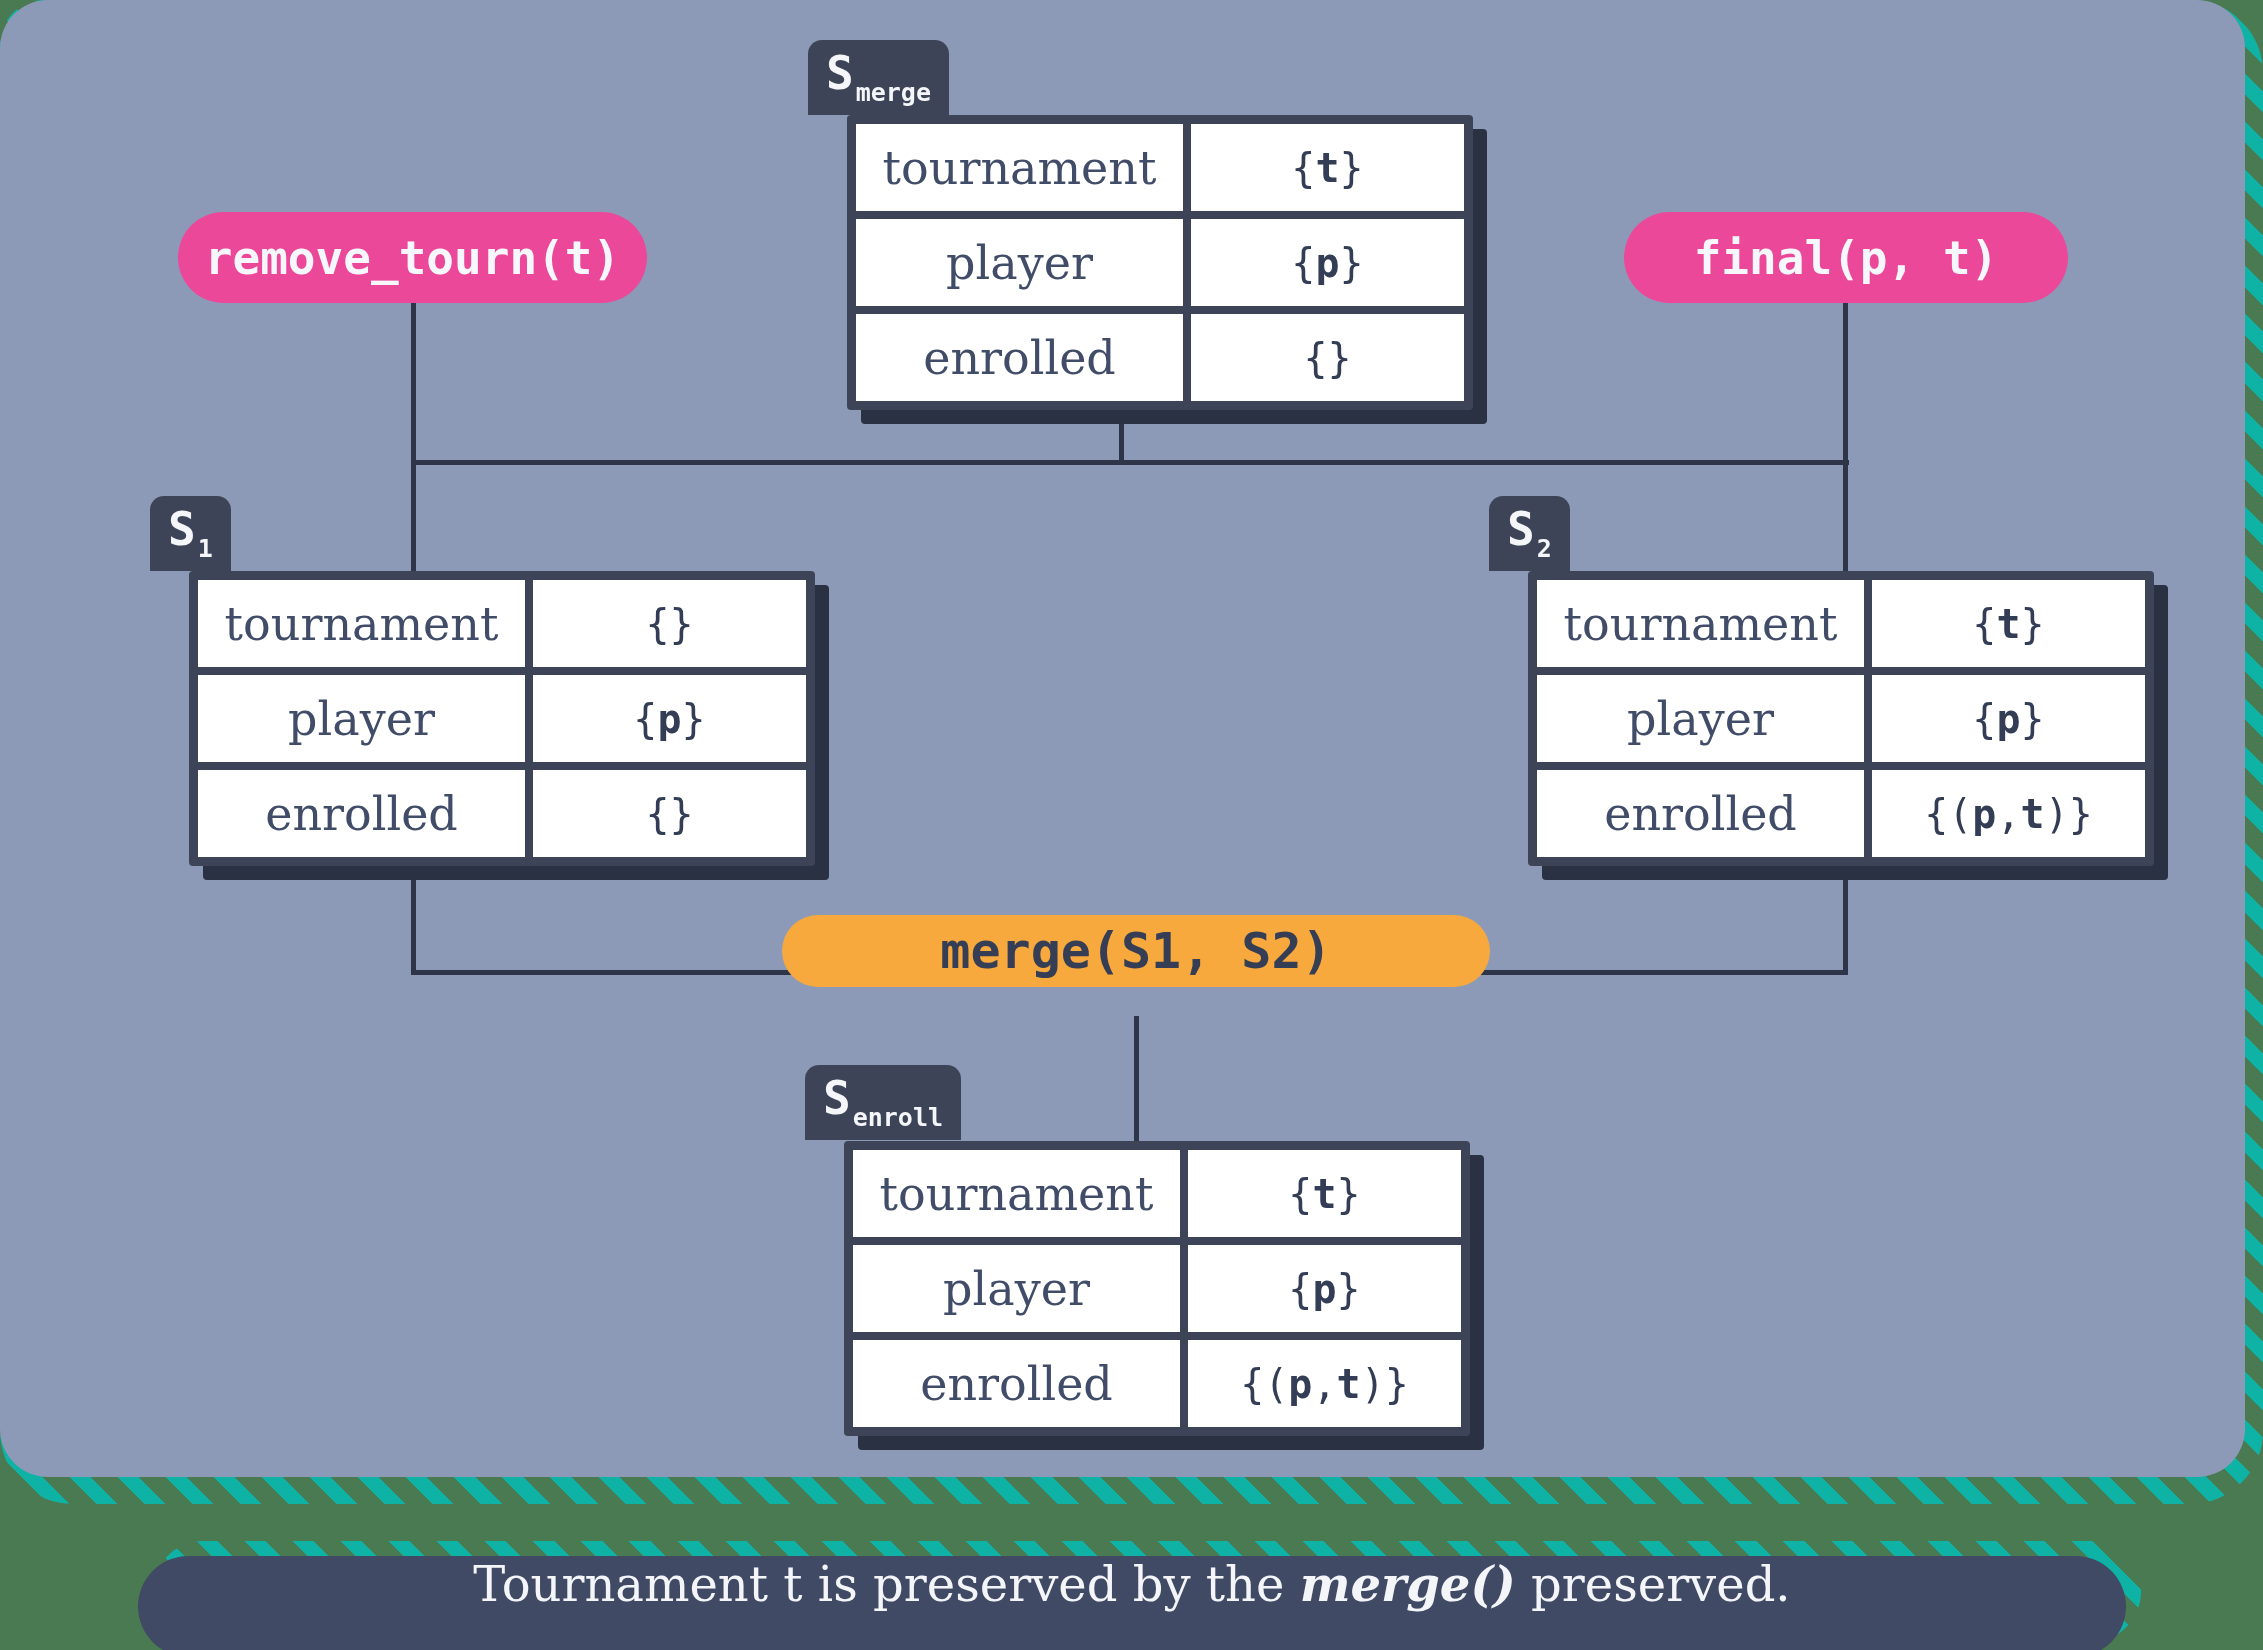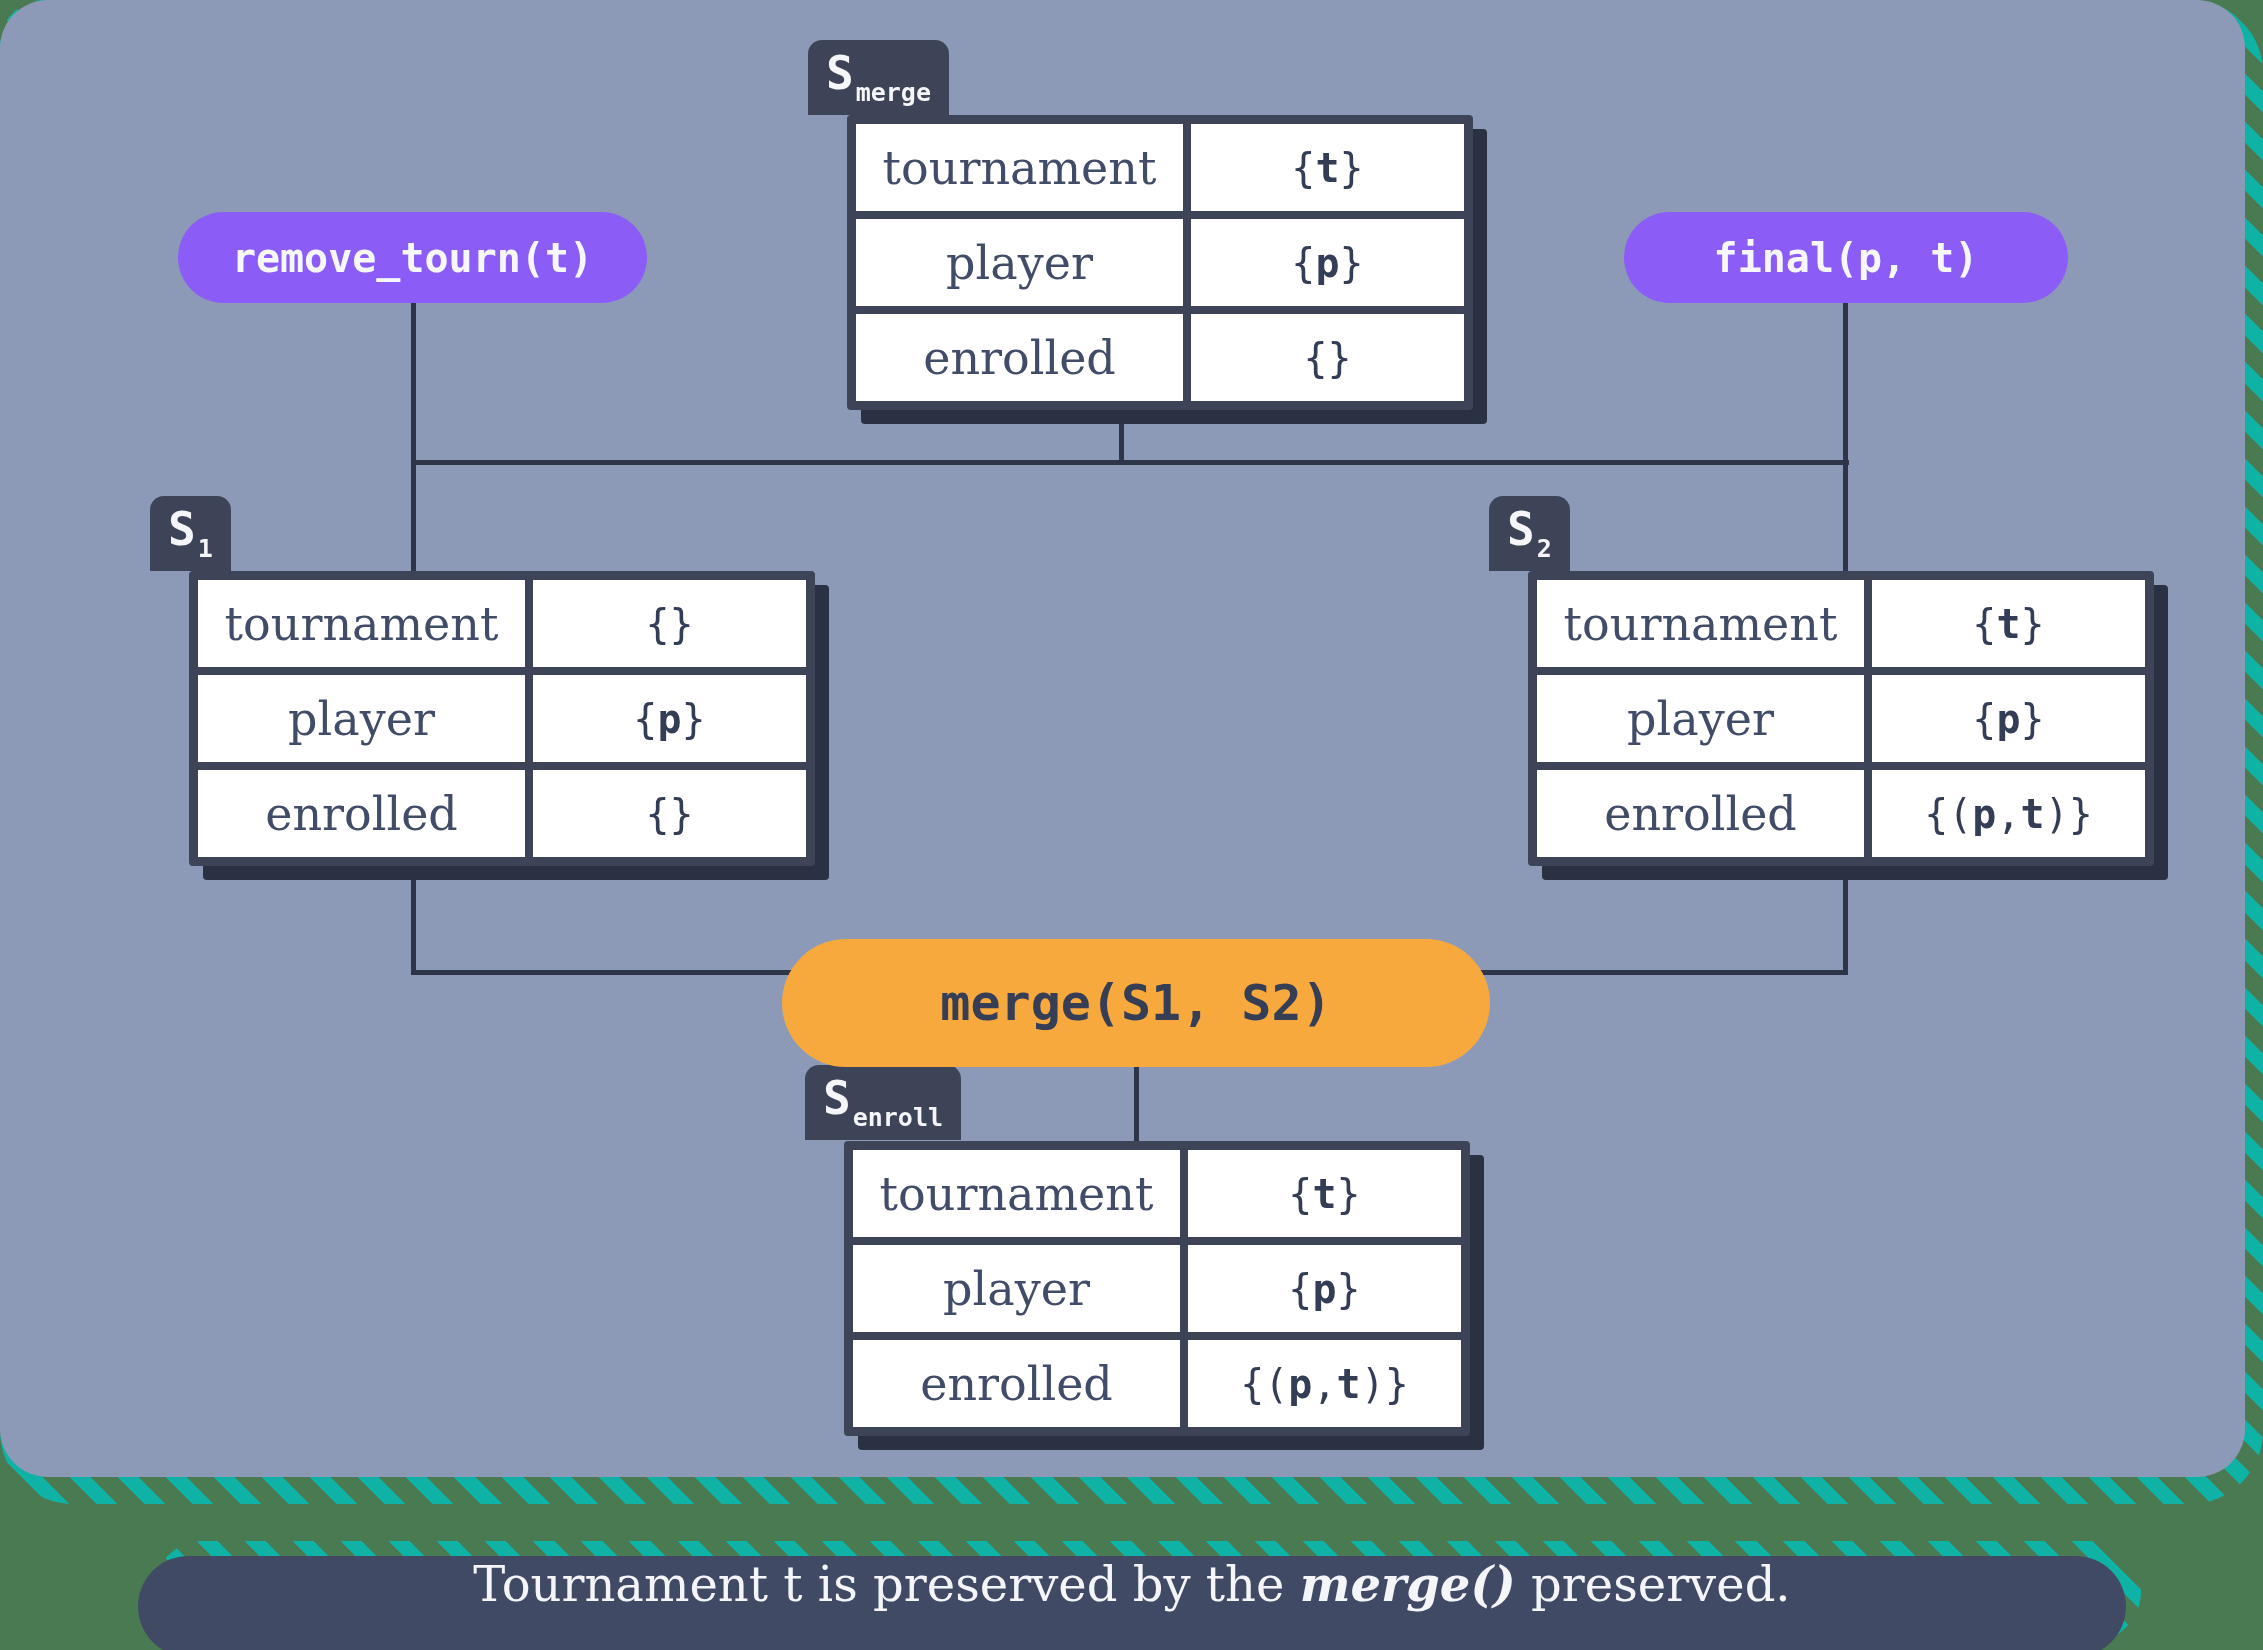--- a/index.html
+++ b/index.html
@@ -22,21 +22,21 @@
   .frame{width:auto;margin-left:39px;}
   .cell{background:#ffffff;display:flex;align-items:center;justify-content:center;}
   .cell.lab{font-family:"DejaVu Serif",serif;font-size:46px;color:#414d68;}
   .cell.val{font-family:"DejaVu Sans Mono",monospace;font-size:40px;color:#333d55;}
   .val .vb{font-weight:bold;}
   .val .pn{font-weight:normal;}
 
   
   .pill{position:absolute;border-radius:989px;display:flex;align-items:center;justify-content:center;
         font-family:"DejaVu Sans Mono",monospace;font-weight:bold;white-space:pre;}
-  .pill.dark{background:#8b5cf6;color:#f5f7fb;font-size:40px;}
+  .pill.dark{background:#ec4899;color:#f5f7fb;font-size:46px;}
   .pill.orange{background:#f7a93e;color:#363e55;font-size:50px;}
 
   
   .cap-shadow{position:absolute;left:153px;top:1541px;width:1988px;height:101px;border-radius:989px;}
   .cap{position:absolute;left:138px;top:1556px;width:1988px;height:101px;border-radius:989px;
        background:#404a64;display:flex;align-items:flex-start;justify-content:center;
        color:#f3f5f9;font-family:"DejaVu Serif",serif;font-size:48px;white-space:pre;}
   .cap .hl{font-weight:bold;font-style:italic;}
 </style>
 </head>
@@ -160,20 +160,20 @@
         <span class="pn">,</span>
         <span class="pn"> </span>
         <span class="vb">t</span>
         <span class="pn">)</span>
         <span class="pn">}</span>
       </div>
   </div>
 
   <div class="pill dark" style="left:178px;top:212px;width:469px;height:91px;">remove_tourn(t)</div>
   <div class="pill dark" style="left:1624px;top:212px;width:444px;height:91px;">final(p, t)</div>
-  <div class="pill orange" style="left:782px;top:939px;width:708px;height:128px;">merge(S1, S2)</div>
+  <div class="pill orange" style="left:782px;top:915px;width:708px;height:72px;">merge(S1, S2)</div>
 
   <div class="cap">
     <span>Tournament t is preserved by the </span><span class="hl">merge()</span><span> preserved.</span>
   </div>
 
 </div>
 
 
 </body></html>

